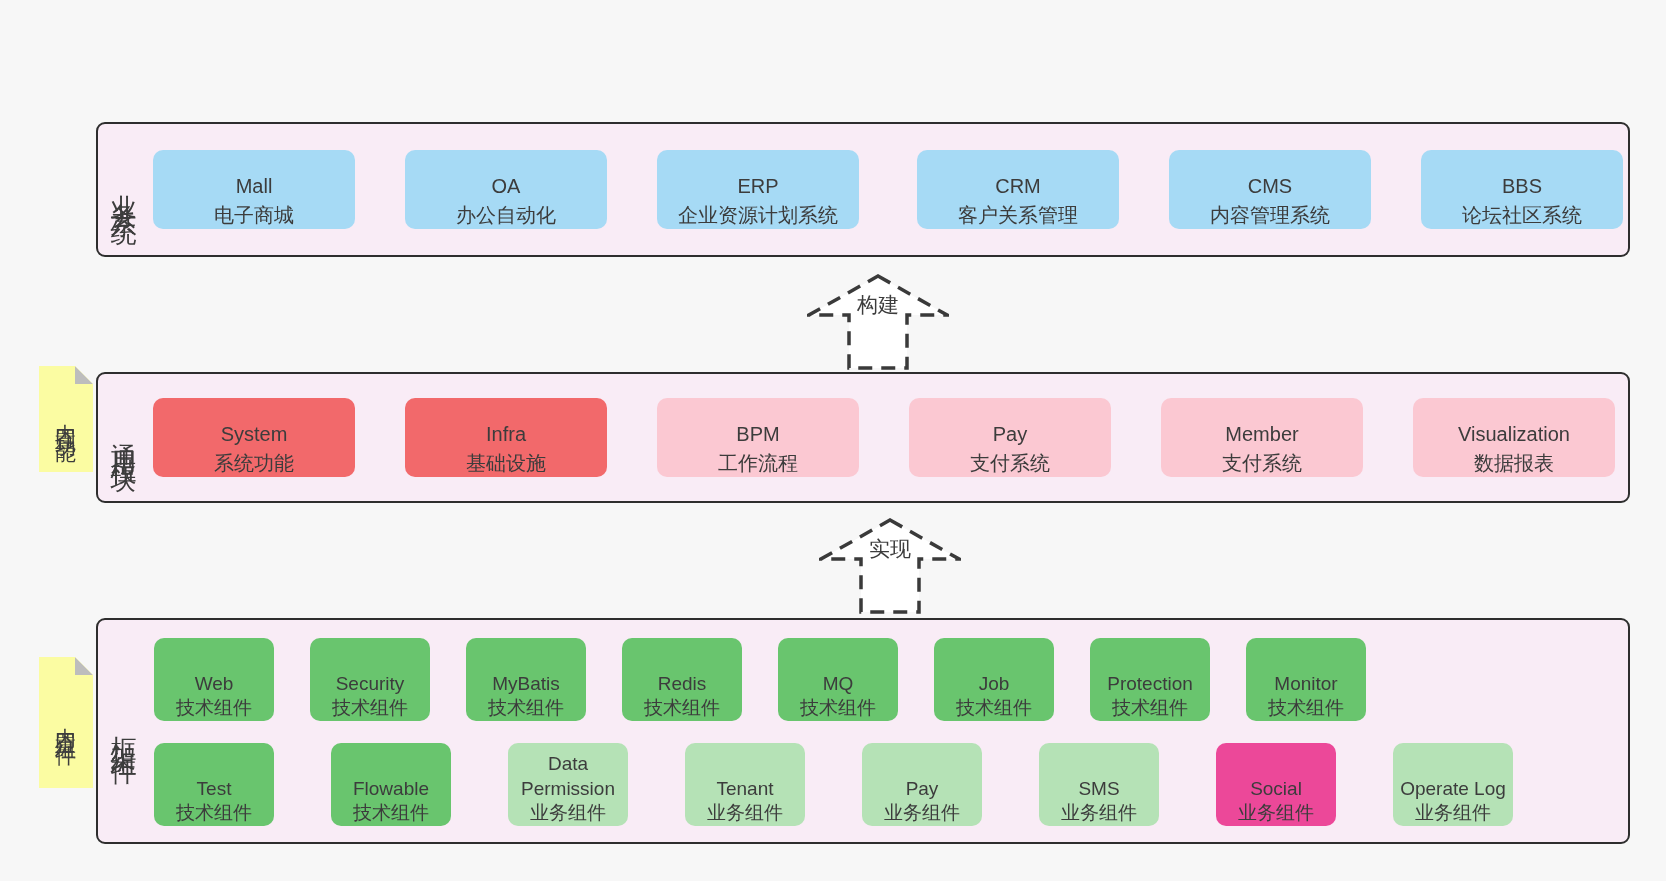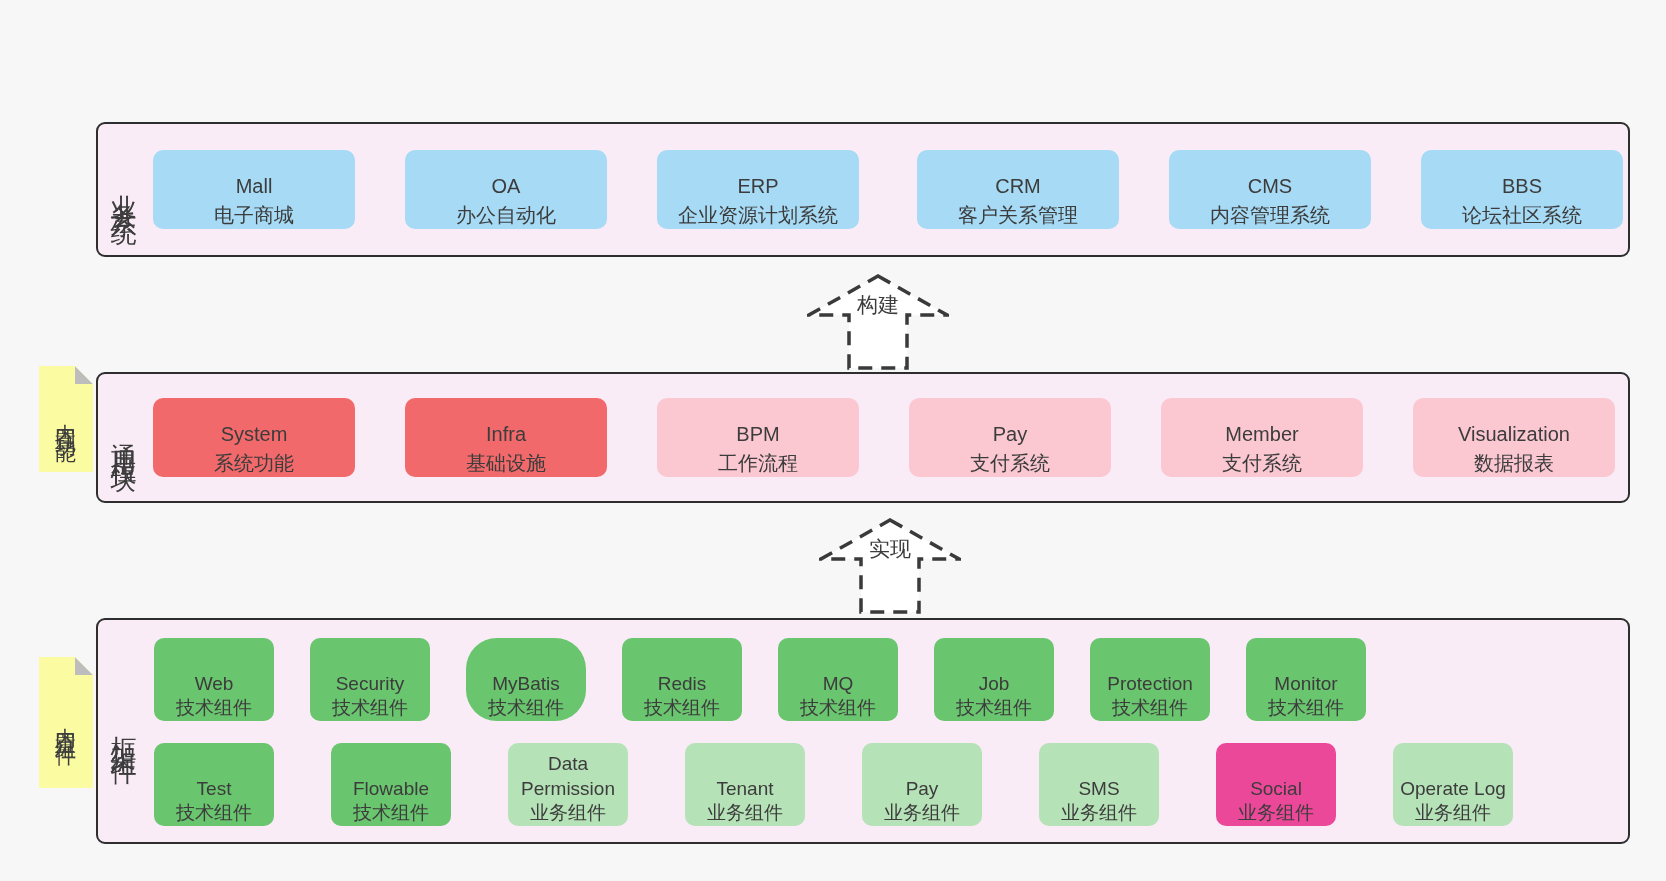--- a/index.html
+++ b/index.html
@@ -159,21 +159,21 @@
 
     <div class="cards" id="cards-comp-r1">
       <div class="card card-sm" style="background: rgb(105, 197, 110);">
         <div>Web</div>
         <div>技术组件</div>
       </div>
       <div class="card card-sm" style="background: rgb(105, 197, 110);">
         <div>Security</div>
         <div>技术组件</div>
       </div>
-      <div class="card card-sm" style="background: rgb(105, 197, 110); border-radius: 31px;">
+      <div class="card card-sm" style="background: rgb(105, 197, 110);">
         <div>MyBatis</div>
         <div>技术组件</div>
       </div>
       <div class="card card-sm" style="background: rgb(105, 197, 110);">
         <div>Redis</div>
         <div>技术组件</div>
       </div>
       <div class="card card-sm" style="background: rgb(105, 197, 110);">
         <div>MQ</div>
         <div>技术组件</div>

